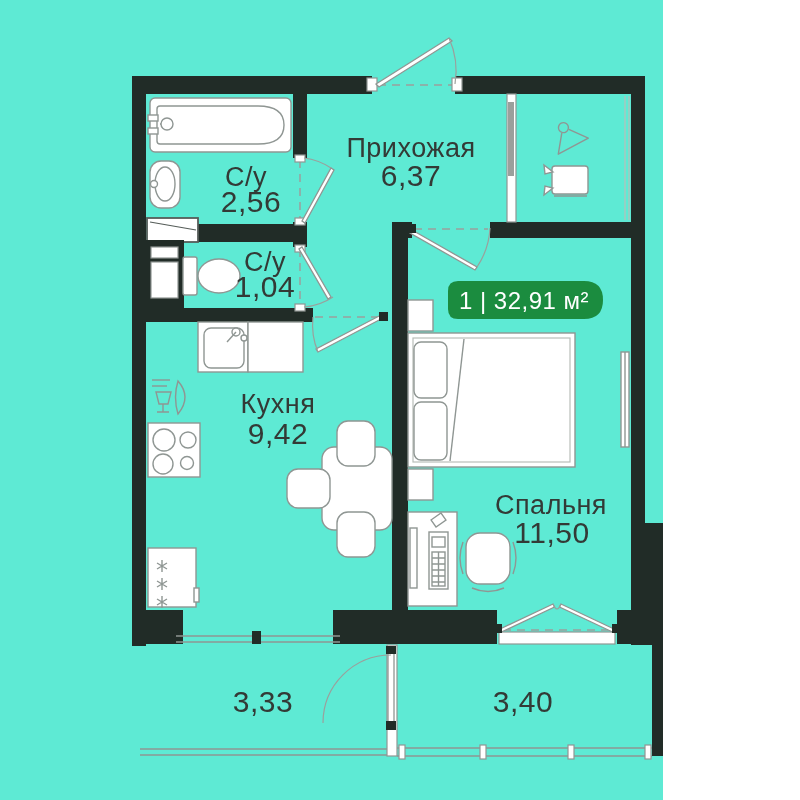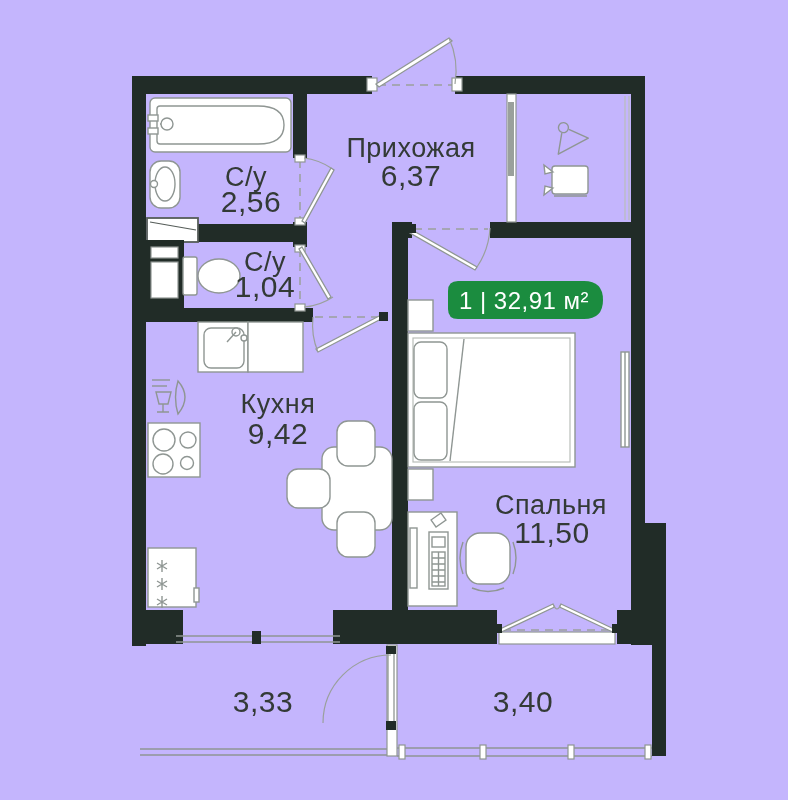--- a/index.html
+++ b/index.html
@@ -1,16 +1,16 @@
 <!DOCTYPE html>
 <html><head>
 <meta charset="utf-8">
 <style>
   html,body{margin:0;padding:0;background:#ffffff;}
-  .stage{position:relative;width:788px;height:800px;background:#c4b5fd;overflow:hidden;
+  .stage{position:relative;width:663px;height:800px;background:#5eead4;overflow:hidden;
          font-family:"Liberation Sans", sans-serif;}
   svg{position:absolute;left:0;top:0;}
   .room-name{fill:#333a36;font-size:27px;font-weight:500;letter-spacing:.5px;}
   .room-area{fill:#333a36;font-size:30px;font-weight:500;letter-spacing:.5px;}
   .badge-text{fill:#ffffff;font-size:24px;font-weight:500;letter-spacing:.5px;}
   .wall{fill:#212c27;}
   .fx{fill:#ffffff;stroke:#8f9693;stroke-width:1.4;}
   .fxn{fill:none;stroke:#8f9693;stroke-width:1.4;}
   .fxl{fill:none;stroke:#b9beba;stroke-width:1.2;}
   .dash{fill:none;stroke:#9aa09c;stroke-width:1.5;stroke-dasharray:8 6;}

